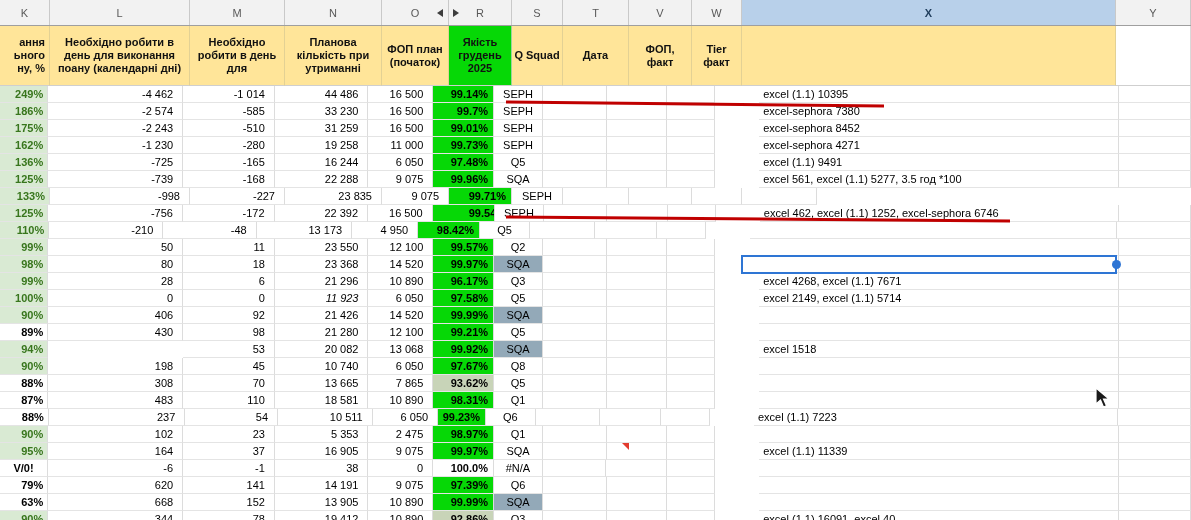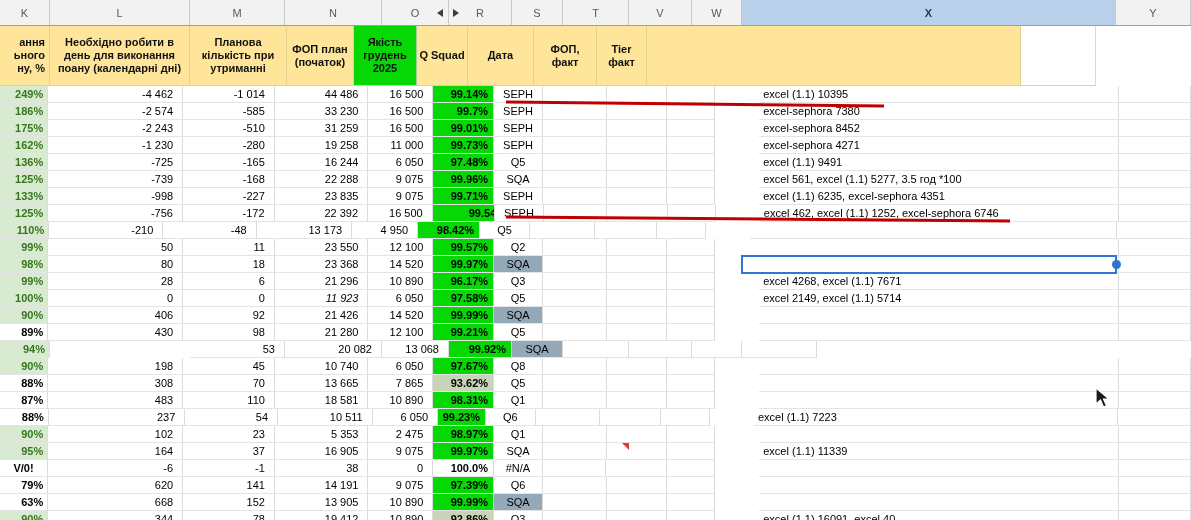--- a/index.html
+++ b/index.html
@@ -69,20 +69,21 @@
       <div class="lh lh-sel" style="width: 374px;">X</div>
       <div class="lh" style="width: 75px;">Y</div>
     </div>
   <div id="header-row">
       <div class="hc hc-tan hc-right" style="width: 50px;">
         <div>ання</div>
         <div>ьного</div>
         <div>ну, %</div>
       </div>
       <div class="hc hc-tan" style="width: 140px;">Необхідно робити в день для виконання поану (календарні дні)</div>
+      <div class="hc hc-tan" style="width: 95px;">Необхідно робити в день для</div>
       <div class="hc hc-tan" style="width: 97px;">Планова кількість при утриманні</div>
       <div class="hc hc-tan" style="width: 67px;">ФОП план (початок)</div>
       <div class="hc hc-green" style="width: 63px;">Якість грудень 2025</div>
       <div class="hc hc-tan" style="width: 51px;">Q Squad</div>
       <div class="hc hc-tan" style="width: 66px;">Дата</div>
       <div class="hc hc-tan" style="width: 63px;">ФОП, факт</div>
       <div class="hc hc-tan" style="width: 50px;">Tier факт</div>
       <div class="hc hc-tan" style="width: 374px;"></div>
       <div class="hc hc-white" style="width: 75px;"></div>
     </div>
@@ -175,21 +176,20 @@
         <div class="cell col-k good" style="width: 50px;">133%</div>
         <div class="cell col-l" style="width: 140px;">-998</div>
         <div class="cell col-m" style="width: 95px;">-227</div>
         <div class="cell col-n" style="width: 97px;">23 835</div>
         <div class="cell col-o" style="width: 67px;">9 075</div>
         <div class="cell col-r r-bright" style="width: 63px;">99.71%</div>
         <div class="cell col-s" style="width: 51px;">SEPH</div>
         <div class="cell col-t" style="width: 66px;"></div>
         <div class="cell col-v" style="width: 63px;"></div>
         <div class="cell col-w" style="width: 50px;"></div>
-        <div class="cell col-x" style="width: 374px;">excel (1.1) 6235, excel-sephora 4351</div>
         <div class="cell col-y" style="width: 75px;"></div>
       </div>
       <div class="row">
         <div class="cell col-k good" style="width: 50px;">125%</div>
         <div class="cell col-l" style="width: 140px;">-756</div>
         <div class="cell col-m" style="width: 95px;">-172</div>
         <div class="cell col-n" style="width: 97px;">22 392</div>
         <div class="cell col-o" style="width: 67px;">16 500</div>
         <div class="cell col-r r-bright" style="width: 63px; padding-left: 36px;">99.54%</div>
         <div class="cell col-s" style="width: 51px;">SEPH</div>
@@ -301,20 +301,21 @@
         <div class="cell col-k good" style="width: 50px;">94%</div>
         <div class="cell col-l" style="width: 140px; margin-top: 30px;">231</div>
         <div class="cell col-m" style="width: 95px;">53</div>
         <div class="cell col-n" style="width: 97px;">20 082</div>
         <div class="cell col-o" style="width: 67px;">13 068</div>
         <div class="cell col-r r-bright" style="width: 63px;">99.92%</div>
         <div class="cell col-s s-grey" style="width: 51px;">SQA</div>
         <div class="cell col-t" style="width: 66px;"></div>
         <div class="cell col-v" style="width: 63px;"></div>
         <div class="cell col-w" style="width: 50px;"></div>
+        <div class="cell col-x" style="width: 374px;">excel 1518</div>
         <div class="cell col-y" style="width: 75px;"></div>
       </div>
       <div class="row">
         <div class="cell col-k good" style="width: 50px;">90%</div>
         <div class="cell col-l" style="width: 140px;">198</div>
         <div class="cell col-m" style="width: 95px;">45</div>
         <div class="cell col-n" style="width: 97px;">10 740</div>
         <div class="cell col-o" style="width: 67px;">6 050</div>
         <div class="cell col-r r-bright" style="width: 63px;">97.67%</div>
         <div class="cell col-s" style="width: 51px;">Q8</div>

